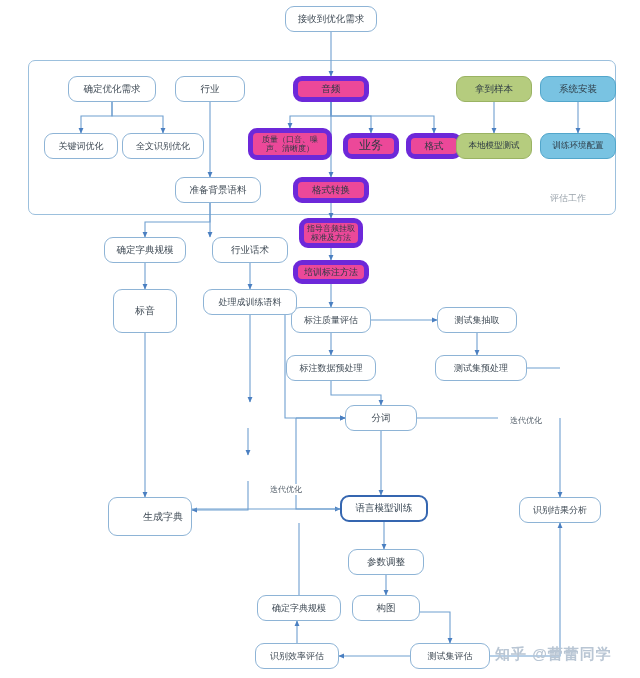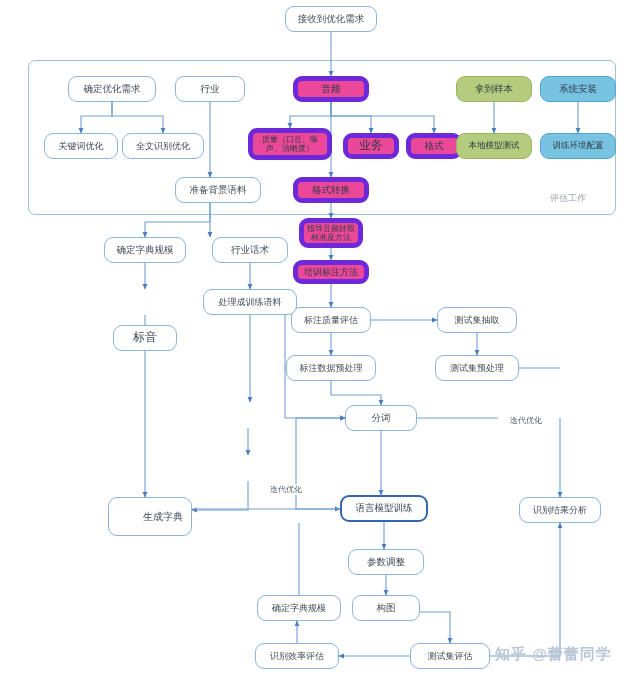--- a/index.html
+++ b/index.html
@@ -143,31 +143,31 @@
   <div class="node n-teal" style="left:293px;top:177px;width:76px;height:26px;font-size:9.5px;">格式转换</div>
 
   <div class="node n-teal" style="left:299px;top:218px;width:64px;height:30px;font-size:8px;">指导音频挂取标准及方法</div>
 
   <div class="node n-teal" style="left:293px;top:260px;width:76px;height:24px;font-size:9px;">培训标注方法</div>
 
   <div class="node n-plain" style="left:104px;top:237px;width:82px;height:26px;font-size:9.5px;">确定字典规模</div>
 
   <div class="node n-plain" style="left:212px;top:237px;width:76px;height:26px;font-size:9.5px;">行业话术</div>
 
-  <div class="node n-plain" style="left:113px;top:289px;width:64px;height:26px;font-size:12px;margin-top:36px;">标音</div>
+  <div class="node n-plain" style="left:113px;top:289px;width:64px;height:44px;font-size:10px;">标音</div>
 
   <div class="node n-plain" style="left:291px;top:307px;width:80px;height:26px;font-size:9px;">标注质量评估</div>
 
   <div class="node n-plain" style="left:203px;top:289px;width:94px;height:26px;font-size:9px;">处理成训练语料</div>
 
   <div class="node n-plain" style="left:437px;top:307px;width:80px;height:26px;font-size:9px;">测试集抽取</div>
 
   <div class="node n-plain" style="left:286px;top:355px;width:90px;height:26px;font-size:9px;">标注数据预处理</div>
 
-  <div class="node n-plain" style="left:435px;top:355px;width:84px;height:26px;font-size:9px;">测试集预处理</div>
+  <div class="node n-plain" style="left:435px;top:355px;width:92px;height:26px;font-size:9px;">测试集预处理</div>
 
 
   <div class="node n-plain" style="left:345px;top:405px;width:72px;height:26px;font-size:9.5px;">分词</div>
 
 
   <div class="node n-plain" style="left:108px;top:497px;width:84px;height:39px;font-size:10px;padding-left:28px;">生成字典</div>
 
   <div class="node n-hl" style="left:340px;top:495px;width:88px;height:27px;font-size:9.5px;">语言模型训练</div>
 
   <div class="node n-plain" style="left:519px;top:497px;width:82px;height:26px;font-size:9px;">识别结果分析</div>

